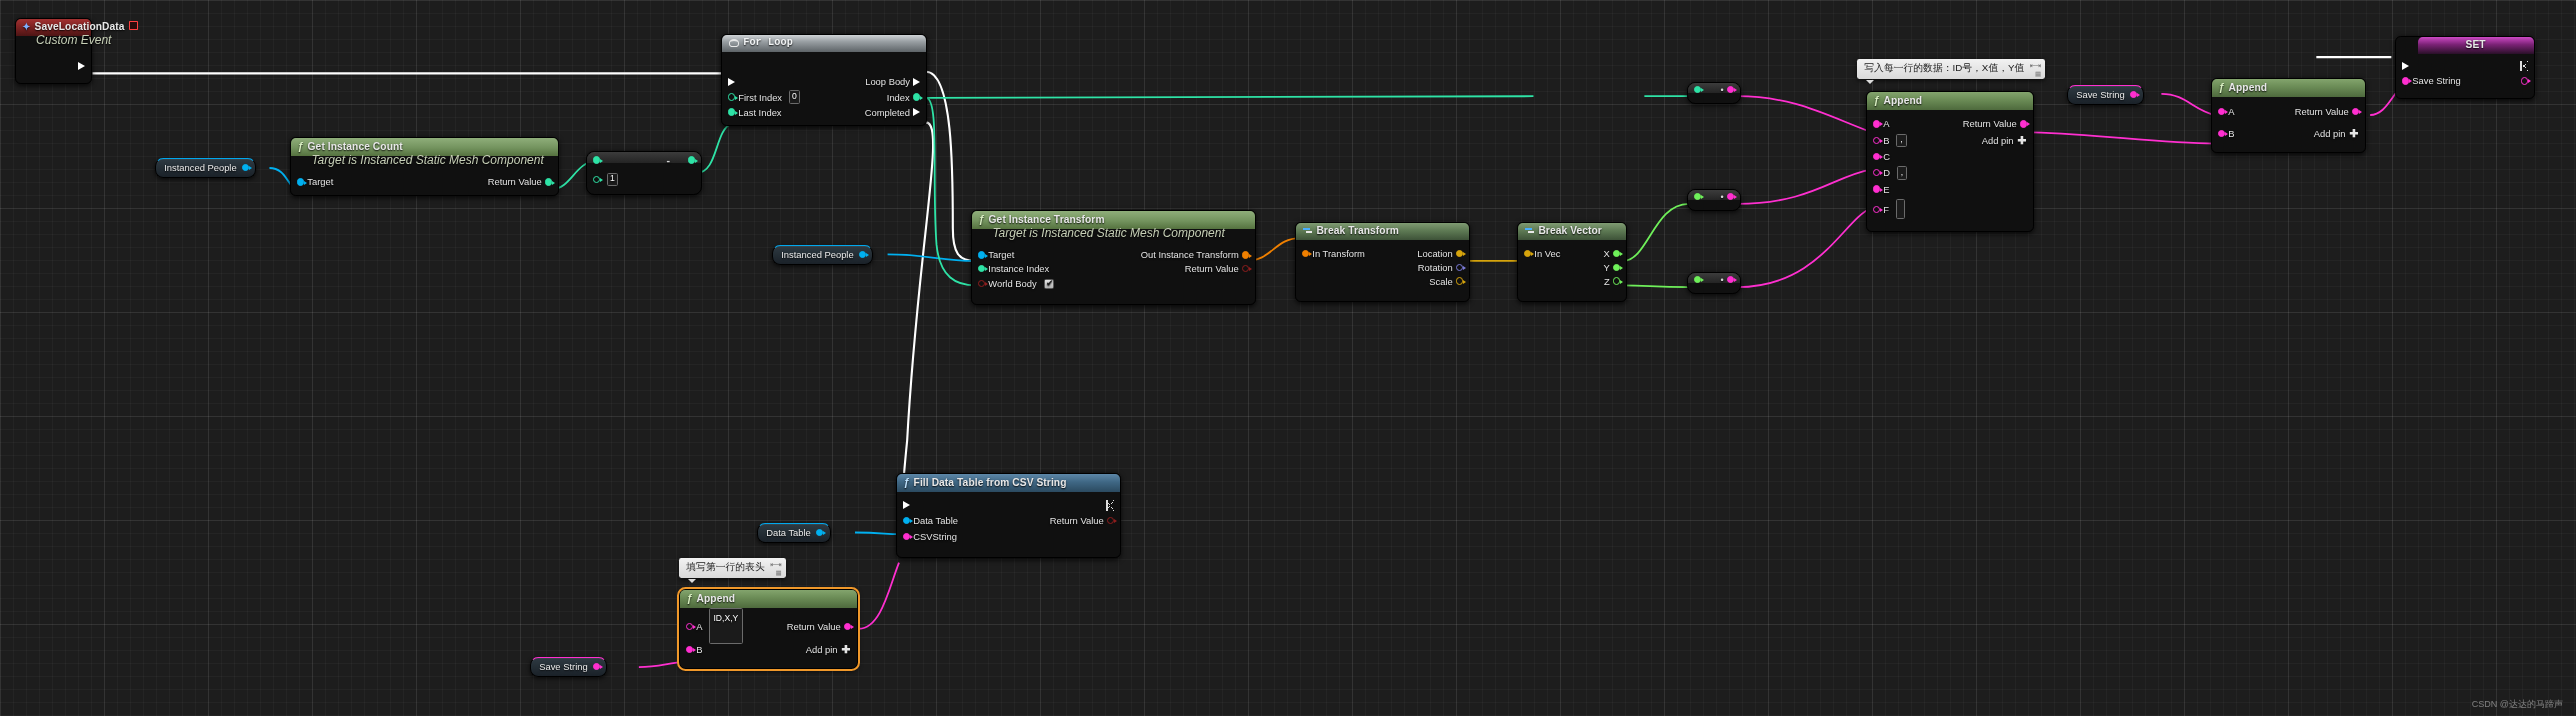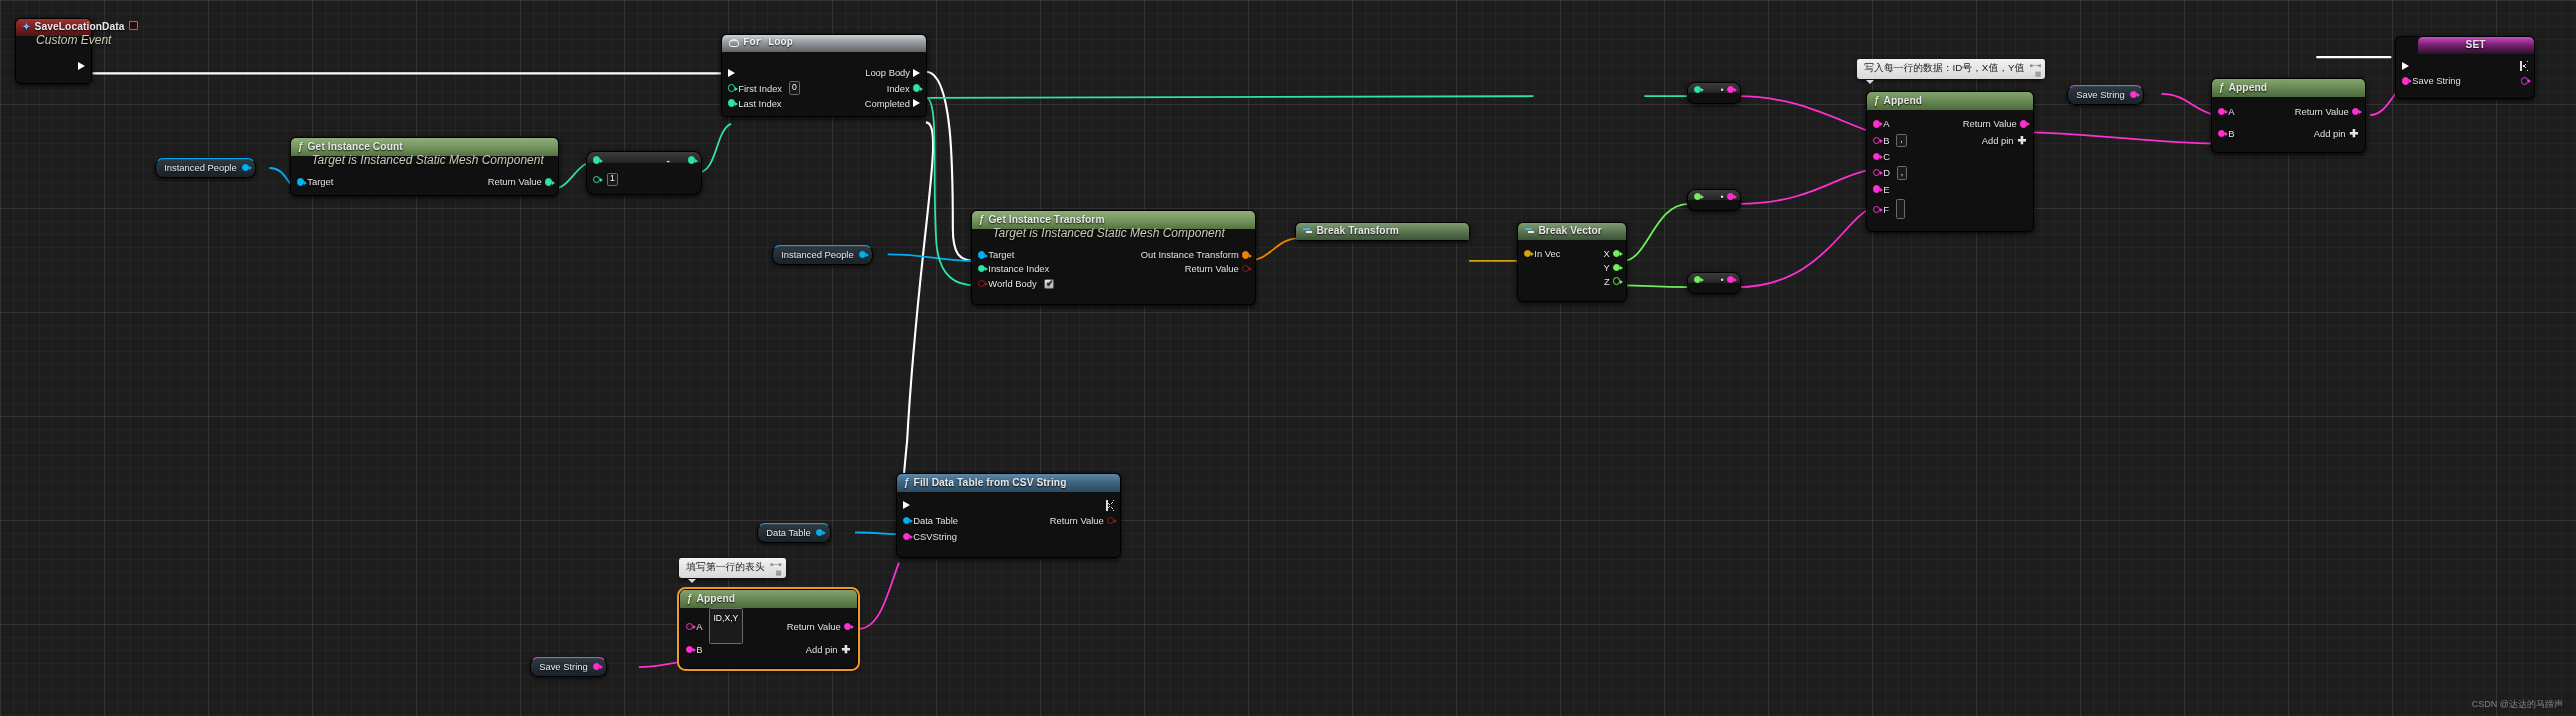--- a/index.html
+++ b/index.html
@@ -323,21 +323,21 @@
         </span>
       </div>
     </div>
   </div>
 
   <div class="node" style="left:721px; top:34px; width:206px;">
     <div class="hdr hdr-grey">
       <span class="loop-ico"></span>
       <span class="ttl">For Loop</span>
     </div>
-    <div class="body" style="padding-top:14px;">
+    <div class="body" style="padding-top:23px;">
       <div class="row">
         <span class="left">
             <span class="p-exec"></span>
           </span>
         <span class="right">
           <span>Loop Body</span>
           <span class="p-exec"></span>
         </span>
       </div>
       <div class="row tall">
@@ -404,20 +404,44 @@
         </span>
       </div>
     </div>
   </div>
 
   <div class="node" style="left:1295px; top:222px; width:175px;">
     <div class="hdr hdr-breakg">
       <span class="brk-ico"></span>
       <span class="ttl">Break Transform</span>
     </div>
+    <div class="body" style="padding-top:6.5px; padding-bottom:13px;">
+      <div class="row">
+        <span class="left">
+          <span class="pin solid c-orange"></span>
+          <span>In Transform</span>
+        </span>
+        <span class="right">
+          <span>Location</span>
+          <span class="pin solid c-gold"></span>
+        </span>
+      </div>
+      <div class="row">
+        <span class="right">
+          <span>Rotation</span>
+          <span class="pin hollow c-blueD"></span>
+        </span>
+      </div>
+      <div class="row">
+        <span class="right">
+          <span>Scale</span>
+          <span class="pin hollow c-gold"></span>
+        </span>
+      </div>
+    </div>
   </div>
 
   <div class="node" style="left:1517px; top:222px; width:110px;">
     <div class="hdr hdr-breakg">
       <span class="brk-ico"></span>
       <span class="ttl">Break Vector</span>
     </div>
     <div class="body" style="padding-top:6.5px; padding-bottom:13px;">
       <div class="row">
         <span class="left">

